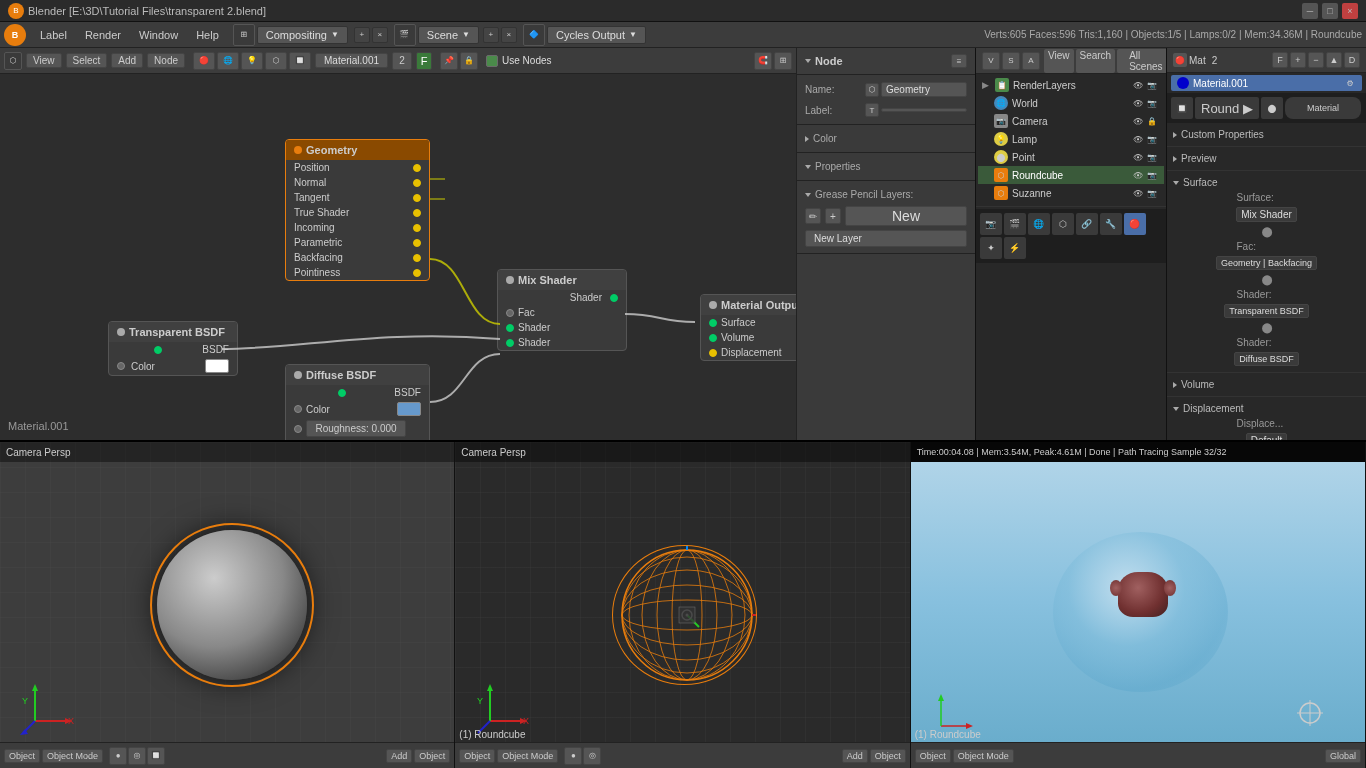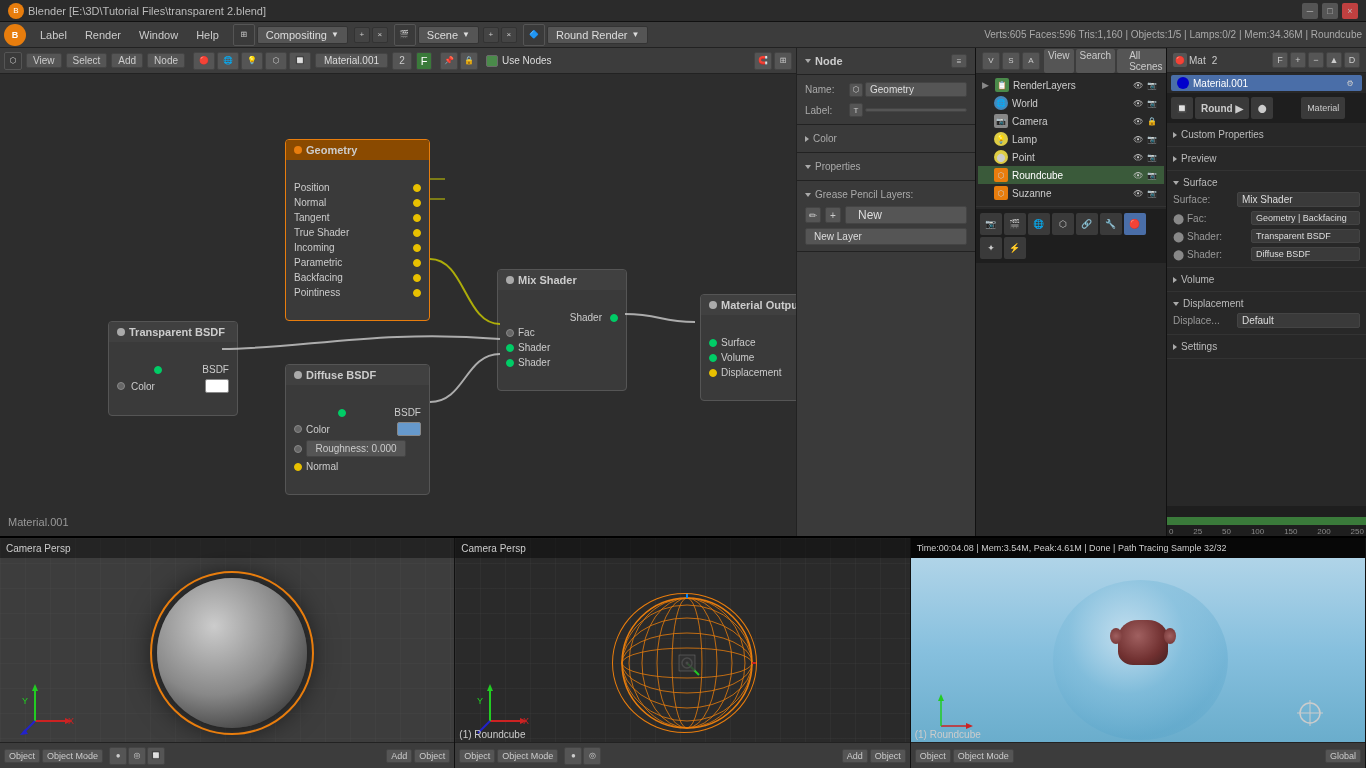--- a/index.html
+++ b/index.html
@@ -29,50 +29,50 @@
     
     .node {
       position: absolute; background: #3a3a3a; border-radius: 4px; border: 1px solid #555;
       min-width: 120px;
     }
     .node-header {
       padding: 4px 8px; border-radius: 3px 3px 0 0; font-size: 11px; font-weight: bold;
       display: flex; align-items: center; gap: 4px;
     }
     .node-header .dot { width: 8px; height: 8px; border-radius: 50%; background: #e87d0d; }
-    .node-body { padding: 20px 0; }
+    .node-body { padding: 0 0; }
     .node-row { display: flex; align-items: center; padding: 2px 8px; gap: 4px; font-size: 10px; color: #ccc; position: relative; }
     .socket { width: 8px; height: 8px; border-radius: 50%; border: 1px solid #888; flex-shrink: 0; }
     .socket.out { margin-left: auto; }
     .socket.yellow { background: #e8c000; border-color: #e8c000; }
     .socket.grey { background: #666; border-color: #888; }
     .socket.green { background: #00cc66; border-color: #00cc66; }
 
     
     #node-props { width: 180px; background: #3a3a3a; border-left: 1px solid #222; display: flex; flex-direction: column; border-right: 1px solid #111; }
     .panel-header { background: #3c3c3c; padding: 6px 8px; font-size: 11px; font-weight: bold; display: flex; align-items: center; gap: 4px; border-bottom: 1px solid #222; }
     .panel-section { padding: 4px 0; border-bottom: 1px solid #222; }
-    .panel-row { display: flex; align-items: center; padding: 3px 8px; gap: 4px; font-size: 10px; }
+    .panel-row { display: flex; align-items: center; padding: 3px 8px; gap: 20px; font-size: 10px; }
     .panel-label { color: #aaa; width: 40px; flex-shrink: 0; }
     .panel-input { background: #555; border: 1px solid #444; border-radius: 2px; padding: 1px 4px; flex: 1; font-size: 10px; color: #ddd; }
     .section-title { padding: 4px 8px; font-size: 10px; color: #aaa; display: flex; align-items: center; gap: 4px; cursor: pointer; }
     .triangle { width: 0; height: 0; border-style: solid; }
     .triangle.down { border-width: 4px 3px 0 3px; border-color: #aaa transparent transparent transparent; }
     .triangle.right { border-width: 3px 0 3px 4px; border-color: transparent transparent transparent #aaa; }
 
     
     #scene-panel { width: 190px; background: #282828; display: flex; flex-direction: column; }
     .scene-header { height: 26px; background: #3c3c3c; display: flex; align-items: center; padding: 0 6px; gap: 4px; border-bottom: 1px solid #222; font-size: 10px; }
     .scene-item { display: flex; align-items: center; padding: 2px 6px; gap: 4px; font-size: 10px; cursor: pointer; }
 
     
     #props-panel { width: 200px; background: #282828; display: flex; flex-direction: column; border-left: 1px solid #111; }
     .props-section { padding: 4px 6px; border-bottom: 1px solid #333; }
     .props-section-title { font-size: 10px; color: #bbb; padding: 2px 0; display: flex; align-items: center; gap: 4px; cursor: pointer; }
-    .props-row { display: flex; align-items: center; gap: 4px; padding: 2px 0; font-size: 10px; }
+    .props-row { display: flex; align-items: center; gap: 4px; padding: 2px 0; font-size: 10px; flex-direction: column; }
     .props-label { color: #999; width: 60px; flex-shrink: 0; font-size: 10px; }
     .props-value { background: #3a3a3a; border: 1px solid #444; border-radius: 2px; padding: 1px 4px; flex: 1; font-size: 10px; color: #ddd; cursor: pointer; }
 
     
     .viewport { flex: 1; border-right: 1px solid #111; position: relative; background: #3d3d3d; overflow: hidden; }
 
     
     .connections-svg { position: absolute; top: 0; left: 0; width: 100%; height: 100%; pointer-events: none; z-index: 5; }
 
     
@@ -141,21 +141,21 @@
     <div class="workspace-btn">
       <span>Scene</span>
       <span style="font-size:8px;">▼</span>
     </div>
     <div style="width:16px;height:16px;background:#444;border:1px solid #333;border-radius:2px;display:flex;align-items:center;justify-content:center;font-size:8px;margin-left:2px;">+</div>
     <div style="width:16px;height:16px;background:#444;border:1px solid #333;border-radius:2px;display:flex;align-items:center;justify-content:center;font-size:8px;">×</div>
     <div style="width:22px;height:22px;background:#3a3a3a;border:1px solid #555;border-radius:2px;display:flex;align-items:center;justify-content:center;margin-left:4px;">
       <span style="font-size:8px;">🔷</span>
     </div>
     <div class="workspace-btn">
-      <span>Round Render</span>
+      <span>Cycles Output</span>
       <span style="font-size:8px;">▼</span>
     </div>
     <span class="info-bar" style="font-size:10px;color:#aaa;">Verts:605  Faces:596  Tris:1,160 | Objects:1/5 | Lamps:0/2 | Mem:34.36M | Roundcube</span>
   </div>
 
   <div id="top-area" style="display:flex;flex:1;overflow:hidden;height:calc(768px - 22px - 26px);">
 
     <div id="node-area" style="display:flex;flex-direction:column;flex:1;">
 
       <div style="display:flex;flex:1;overflow:hidden;">
@@ -385,21 +385,21 @@
           </div>
 
           <div class="panel-section">
             <div class="section-title">
               <div class="triangle down"></div>
               <span>Grease Pencil Layers:</span>
             </div>
             <div style="padding:2px 8px;display:flex;gap:4px;align-items:center;">
               <div style="width:16px;height:16px;background:#555;border:1px solid #444;border-radius:2px;display:flex;align-items:center;justify-content:center;font-size:10px;">✏</div>
               <div style="width:16px;height:16px;background:#555;border:1px solid #444;border-radius:2px;display:flex;align-items:center;justify-content:center;font-size:10px;">+</div>
-              <div style="background:#555;border:1px solid #444;border-radius:2px;padding:1px 12px;font-size:12px;color:#ddd;cursor:pointer;flex:1;text-align:left;">New</div>
+              <div style="background:#555;border:1px solid #444;border-radius:2px;padding:1px 12px;font-size:14px;color:#ddd;cursor:pointer;flex:1;text-align:center;">New</div>
             </div>
             <div style="padding:2px 8px;">
               <div style="background:#555;border:1px solid #444;border-radius:2px;padding:2px 8px;font-size:10px;color:#ddd;cursor:pointer;width:100%;">New Layer</div>
             </div>
           </div>
 
         </div>
 
         <div id="scene-panel">
           <div class="scene-header">
@@ -513,23 +513,23 @@
           <div style="padding:2px 4px;">
             <div style="background:#4a6ea8;border-radius:2px;padding:2px 6px;display:flex;align-items:center;gap:4px;cursor:pointer;">
               <div style="width:12px;height:12px;background:#0000cc;border-radius:50%;flex-shrink:0;"></div>
               <span style="font-size:10px;color:#fff;">Material.001</span>
               <div style="width:12px;height:12px;margin-left:auto;font-size:8px;display:flex;align-items:center;justify-content:center;">⚙</div>
             </div>
           </div>
 
           <div style="padding:4px;display:flex;gap:2px;background:#1e1e1e;flex-wrap:wrap;">
             <div style="width:22px;height:22px;background:#3a3a3a;border-radius:2px;display:flex;align-items:center;justify-content:center;font-size:8px;cursor:pointer;">🔲</div>
-            <div style="background:#3a3a3a;border-radius:2px;padding:2px 6px;font-size:10px;display:flex;align-items:center;cursor:pointer;color:#ccc;font-weight:bold;">Round ▶</div>
+            <div style="background:#3a3a3a;border-radius:2px;padding:2px 6px;font-size:13px;display:flex;align-items:center;cursor:pointer;color:#ccc;">Round ▶</div>
             <div style="width:22px;height:22px;background:#3a3a3a;border-radius:2px;display:flex;align-items:center;justify-content:center;font-size:8px;cursor:pointer;">⬤</div>
-            <div style="background:#3a3a3a;border-radius:2px;padding:2px 6px;font-size:9px;display:flex;align-items:center;cursor:pointer;color:#ccc;margin-left:26px;">Material</div>
+            <div style="background:#3a3a3a;border-radius:8px;padding:2px 22px;font-size:9px;display:flex;align-items:center;cursor:pointer;color:#ccc;">Material</div>
           </div>
 
           <div class="props-section">
             <div class="props-section-title">
               <div class="triangle right" style="border-color:transparent transparent transparent #aaa;"></div>
               <span>Custom Properties</span>
             </div>
           </div>
 
           <div class="props-section">
@@ -598,21 +598,21 @@
               <span>50</span>
               <span>100</span>
               <span>150</span>
               <span>200</span>
               <span>250</span>
             </div>
           </div>
         </div>
       </div>
 
-      <div id="bottom-area" style="height:232px;background:#1a1a1a;display:flex;border-top:2px solid #000;">
+      <div id="bottom-area" style="height:328px;background:#1a1a1a;display:flex;border-top:2px solid #000;">
 
         <div class="viewport" style="flex:1;background:#3d3d3d;position:relative;border-right:1px solid #111;">
           <div style="height:20px;background:rgba(0,0,0,0.4);display:flex;align-items:center;padding:0 6px;position:absolute;top:0;left:0;right:0;z-index:10;">
             <span style="font-size:10px;color:#ccc;">Camera Persp</span>
           </div>
 
           <div style="position:absolute;top:0;left:0;right:0;bottom:0;background:linear-gradient(rgba(80,80,80,0.2) 1px,transparent 1px),linear-gradient(90deg,rgba(80,80,80,0.2) 1px,transparent 1px);background-size:25px 25px;background-color:#3d3d3d;"></div>
 
           <div style="position:absolute;top:50%;left:50%;transform:translate(-70px,-50%);width:150px;height:150px;">
             <div style="width:150px;height:150px;background:radial-gradient(circle at 38% 32%, #cccccc, #888888 50%, #444444 80%, #222222);border-radius:50%;box-shadow:0 0 30px rgba(0,0,0,0.8);"></div>

